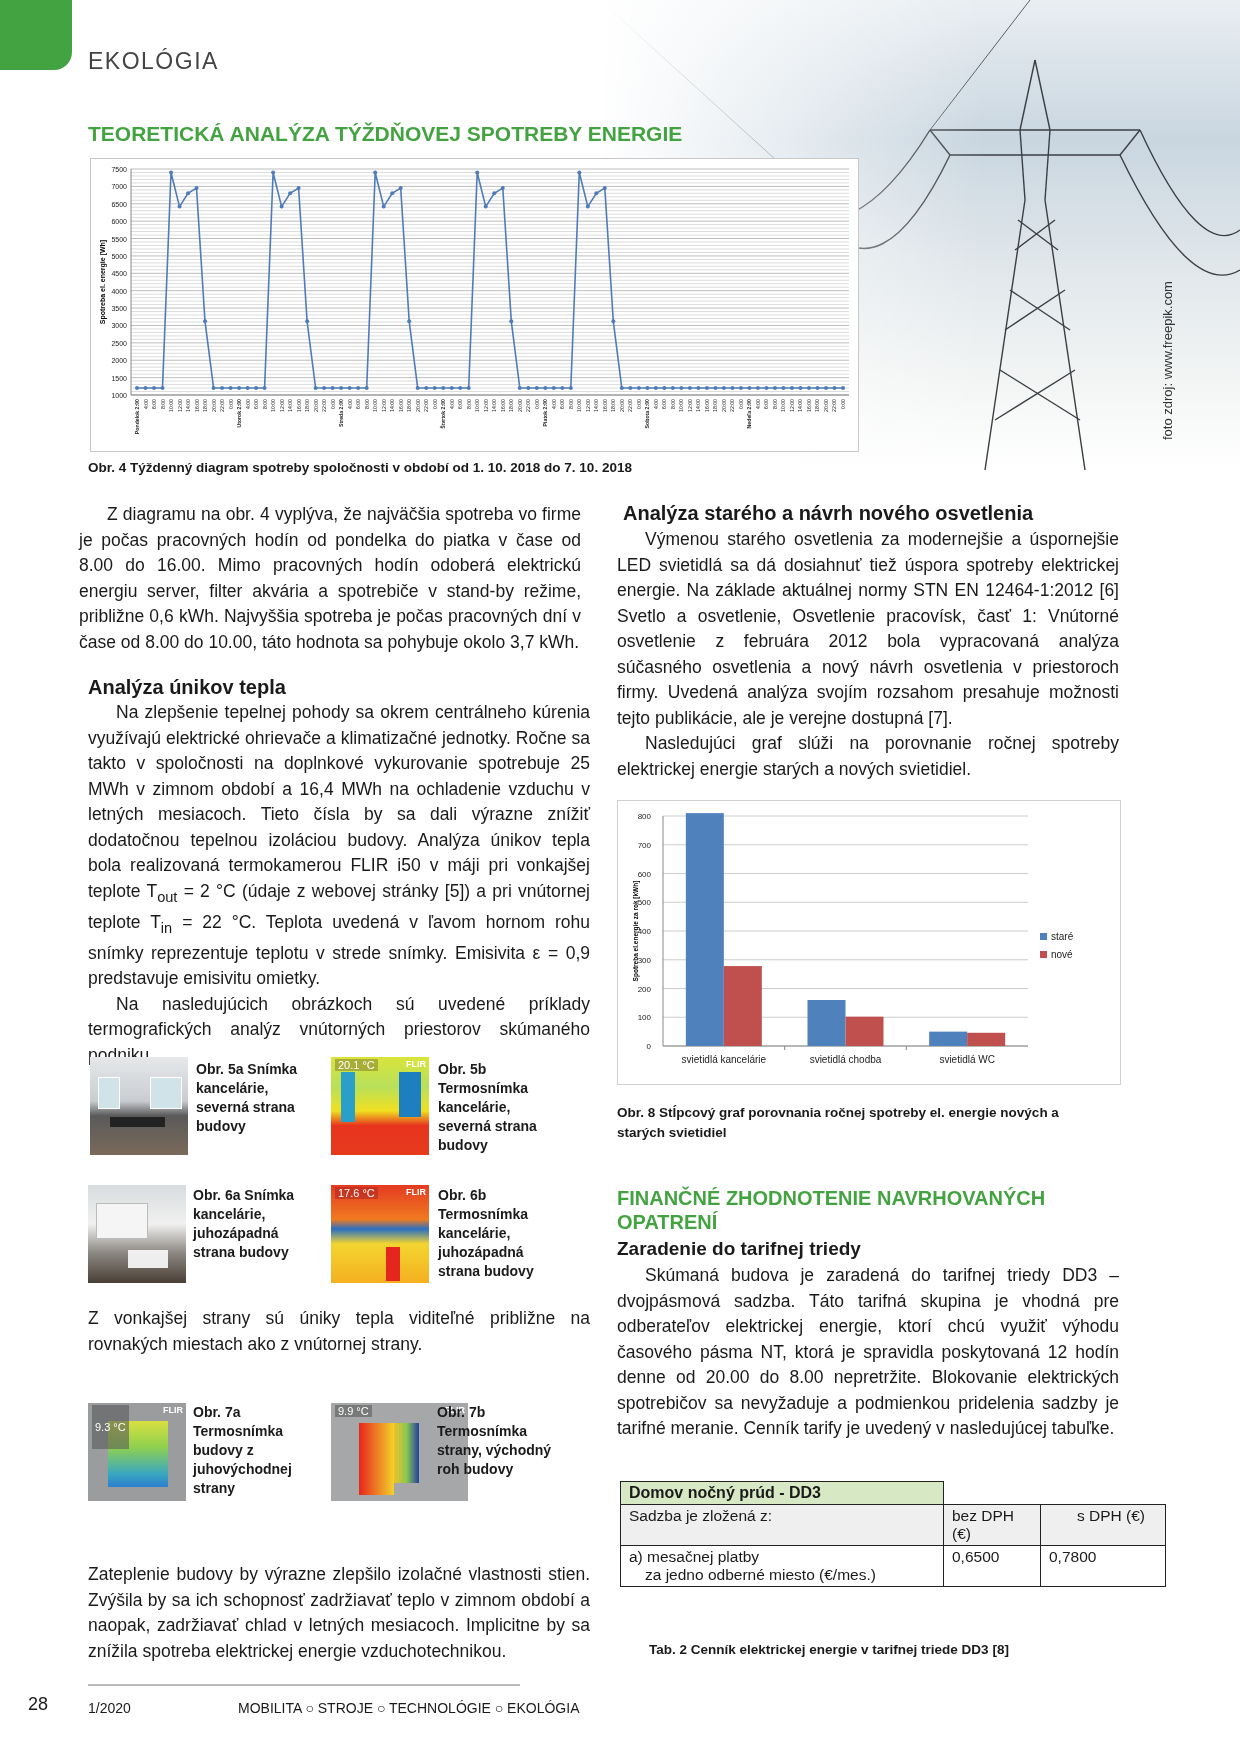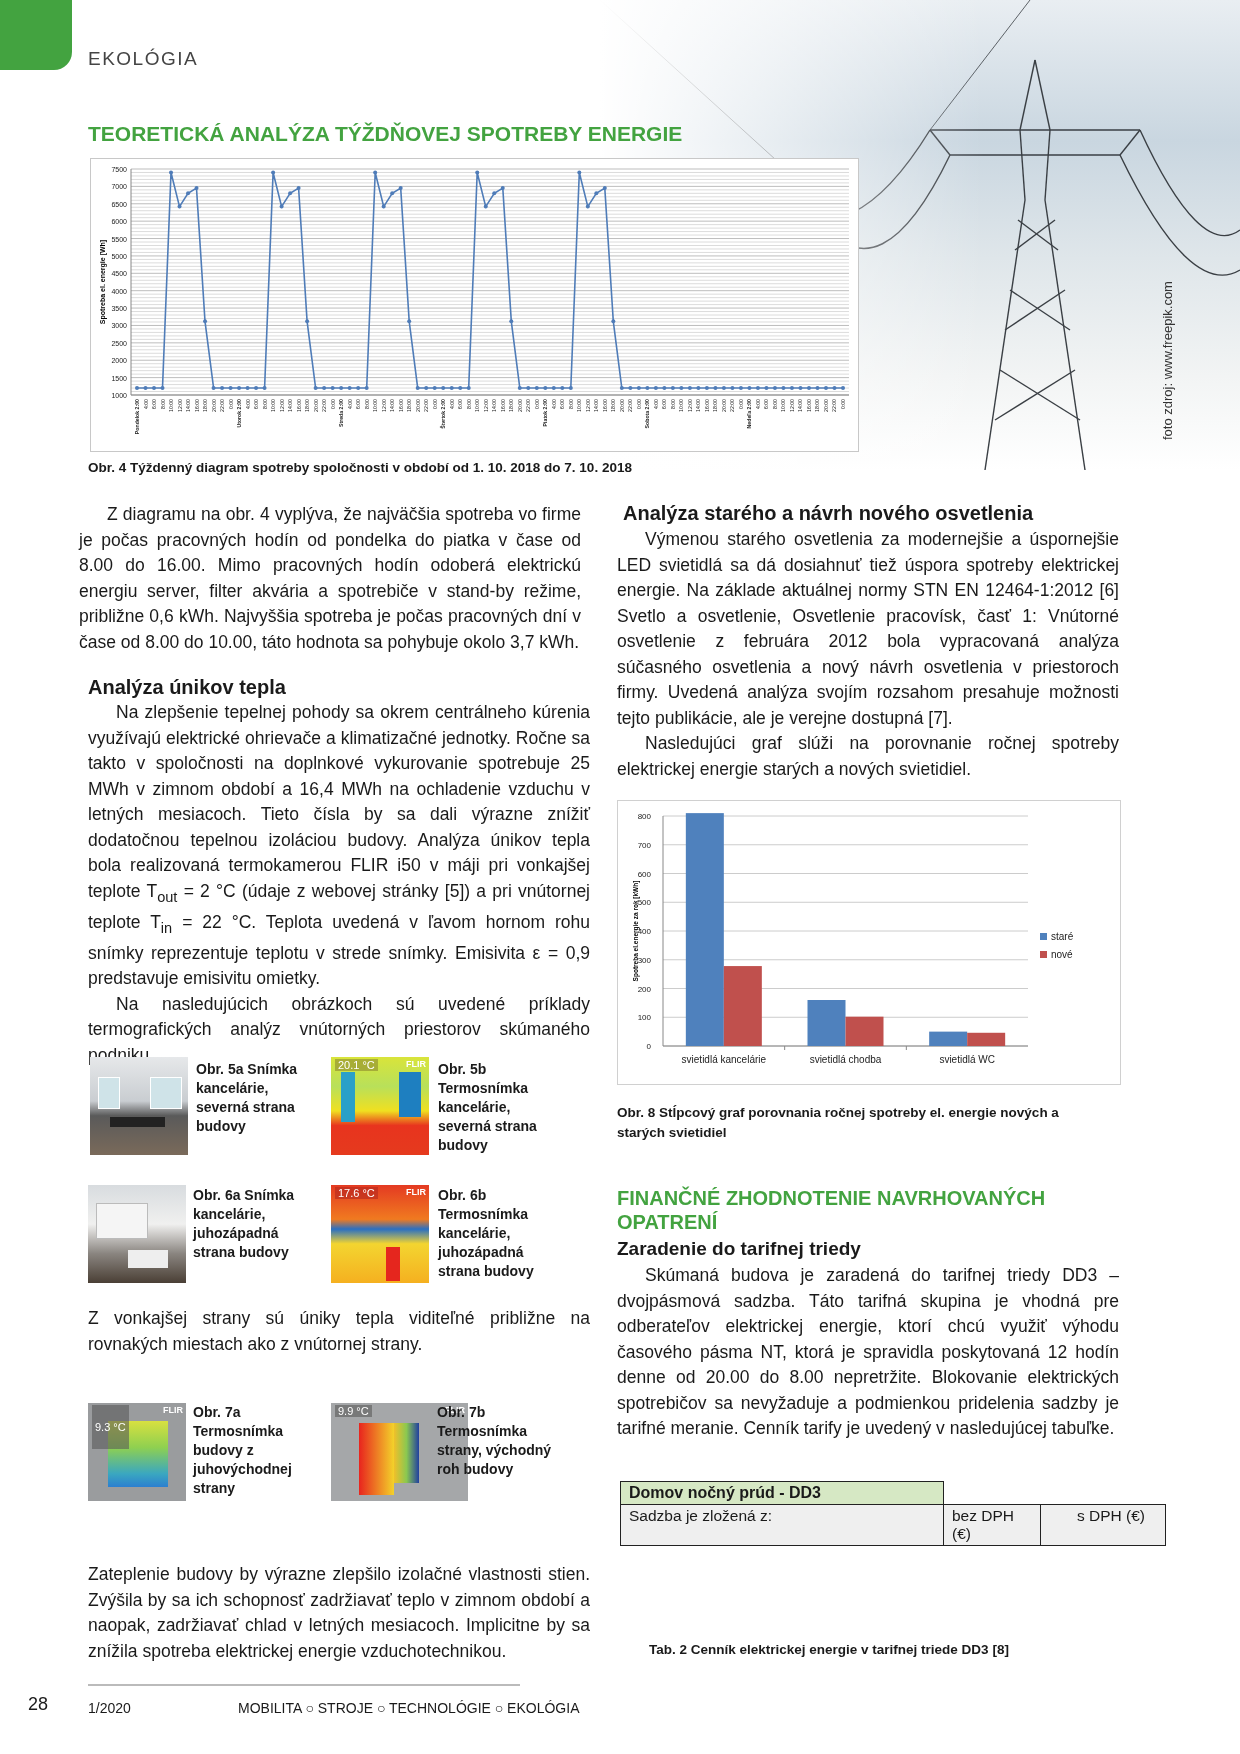--- a/index.html
+++ b/index.html
@@ -2,21 +2,21 @@
 <html><head>
 <meta charset="utf-8">
 <style>
   html,body{margin:0;padding:0;}
   body{width:1240px;height:1754px;position:relative;background:#fff;font-family:"Liberation Sans",sans-serif;color:#1a1a1a;overflow:hidden;}
   .sky{position:absolute;left:600px;top:0;width:640px;height:470px;
     background:linear-gradient(180deg,#e9eef2 0%,#c9d6e0 30%,#dfe6ea 55%,#f2f4f4 80%,#ffffff 100%);}
   .sky-fade{position:absolute;left:600px;top:0;width:640px;height:470px;
     background:linear-gradient(90deg,#ffffff 0%,rgba(255,255,255,0.6) 25%,rgba(255,255,255,0) 60%);}
   .tab{position:absolute;left:0;top:0;width:72px;height:70px;background:#43a340;border-bottom-right-radius:18px;}
-  .section-label{position:absolute;left:88px;top:48px;font-size:19px;letter-spacing:1.5px;color:#444;}
+  .section-label{position:absolute;left:88px;top:48px;font-size:23px;letter-spacing:1.5px;color:#444;}
   .h-green{position:absolute;color:#43a340;font-weight:bold;font-family:"Liberation Sans",sans-serif;}
   .chart1{position:absolute;left:90px;top:158px;width:767px;height:292px;background:#fff;border:1px solid #c8c8c8;}
   .caption{position:absolute;font-weight:bold;font-size:13.5px;color:#1a1a1a;}
   .para{position:absolute;font-size:17.5px;line-height:25.5px;text-align:justify;color:#1a1a1a;}
   .para p{margin:0;text-indent:28px;}
   .para p.noind{text-indent:0;}
   .h-sub{position:absolute;font-weight:bold;font-size:20px;color:#1a1a1a;}
   .thumb{position:absolute;width:98px;height:98px;}
   .thumb-cap{position:absolute;font-weight:bold;font-size:14px;line-height:19px;}
   .chart2{position:absolute;left:617px;top:800px;width:502px;height:283px;border:1px solid #d0d0d0;background:#fff;}
@@ -442,20 +442,25 @@
       <tr>
     <td style="background:#d6e8c4;font-weight:bold;font-size:16px;">Domov nočný prúd - DD3</td>
     <td style="border:none;"></td>
         <td style="border:none;"></td>
   </tr>
   <tr style="background:#efefef;">
     <td style="width:306px;">Sadzba je zložená z:</td>
     <td style="width:80px;">bez DPH (€)</td>
     <td style="width:80px;padding-left:36px;">s DPH (€)</td>
   </tr>
+  <tr>
+    <td><span>a) mesačnej platby</span><br><span style="padding-left:16px;">za jedno odberné miesto (€/mes.)</span></td>
+    <td>0,6500</td>
+    <td>0,7800</td>
+  </tr>
 </tbody>
   </table>
 <div class="caption" style="left:617px;top:1642px;margin-left:32px;">Tab. 2 Cenník elektrickej energie v tarifnej triede DD3 [8]</div>
 
 <div class="footer-line"></div>
 <div class="foot" style="left:28px;font-size:18px;top:1694px;">28</div>
 <div class="foot" style="left:88px;">1/2020</div>
 <div class="foot" style="left:238px;">MOBILITA ○ STROJE ○ TECHNOLÓGIE ○ EKOLÓGIA</div>
 
 </body></html>

